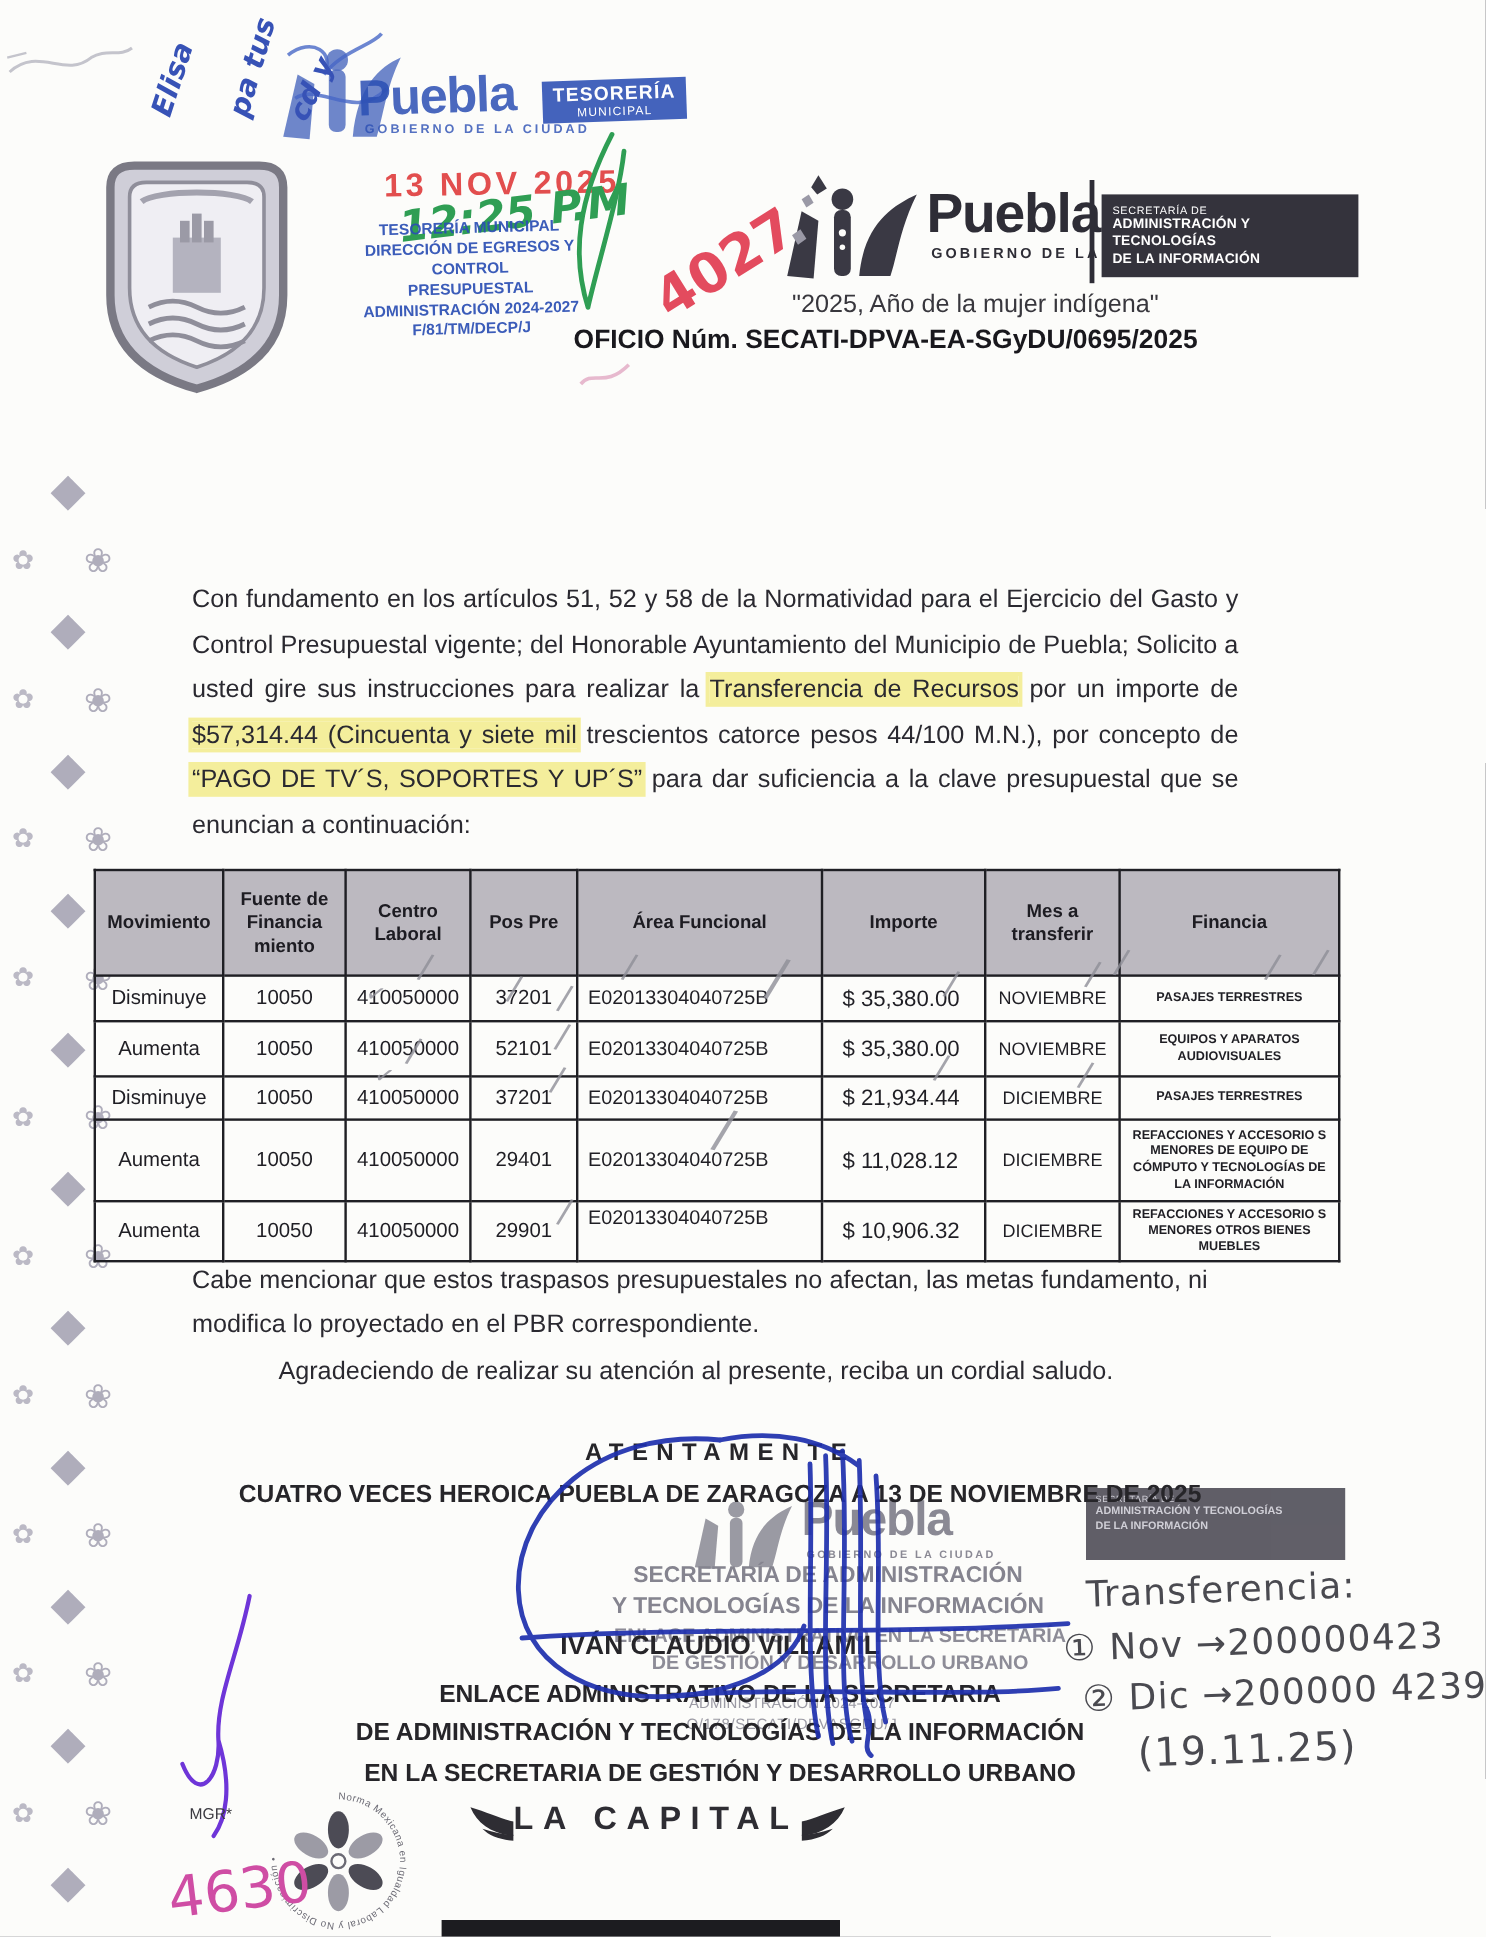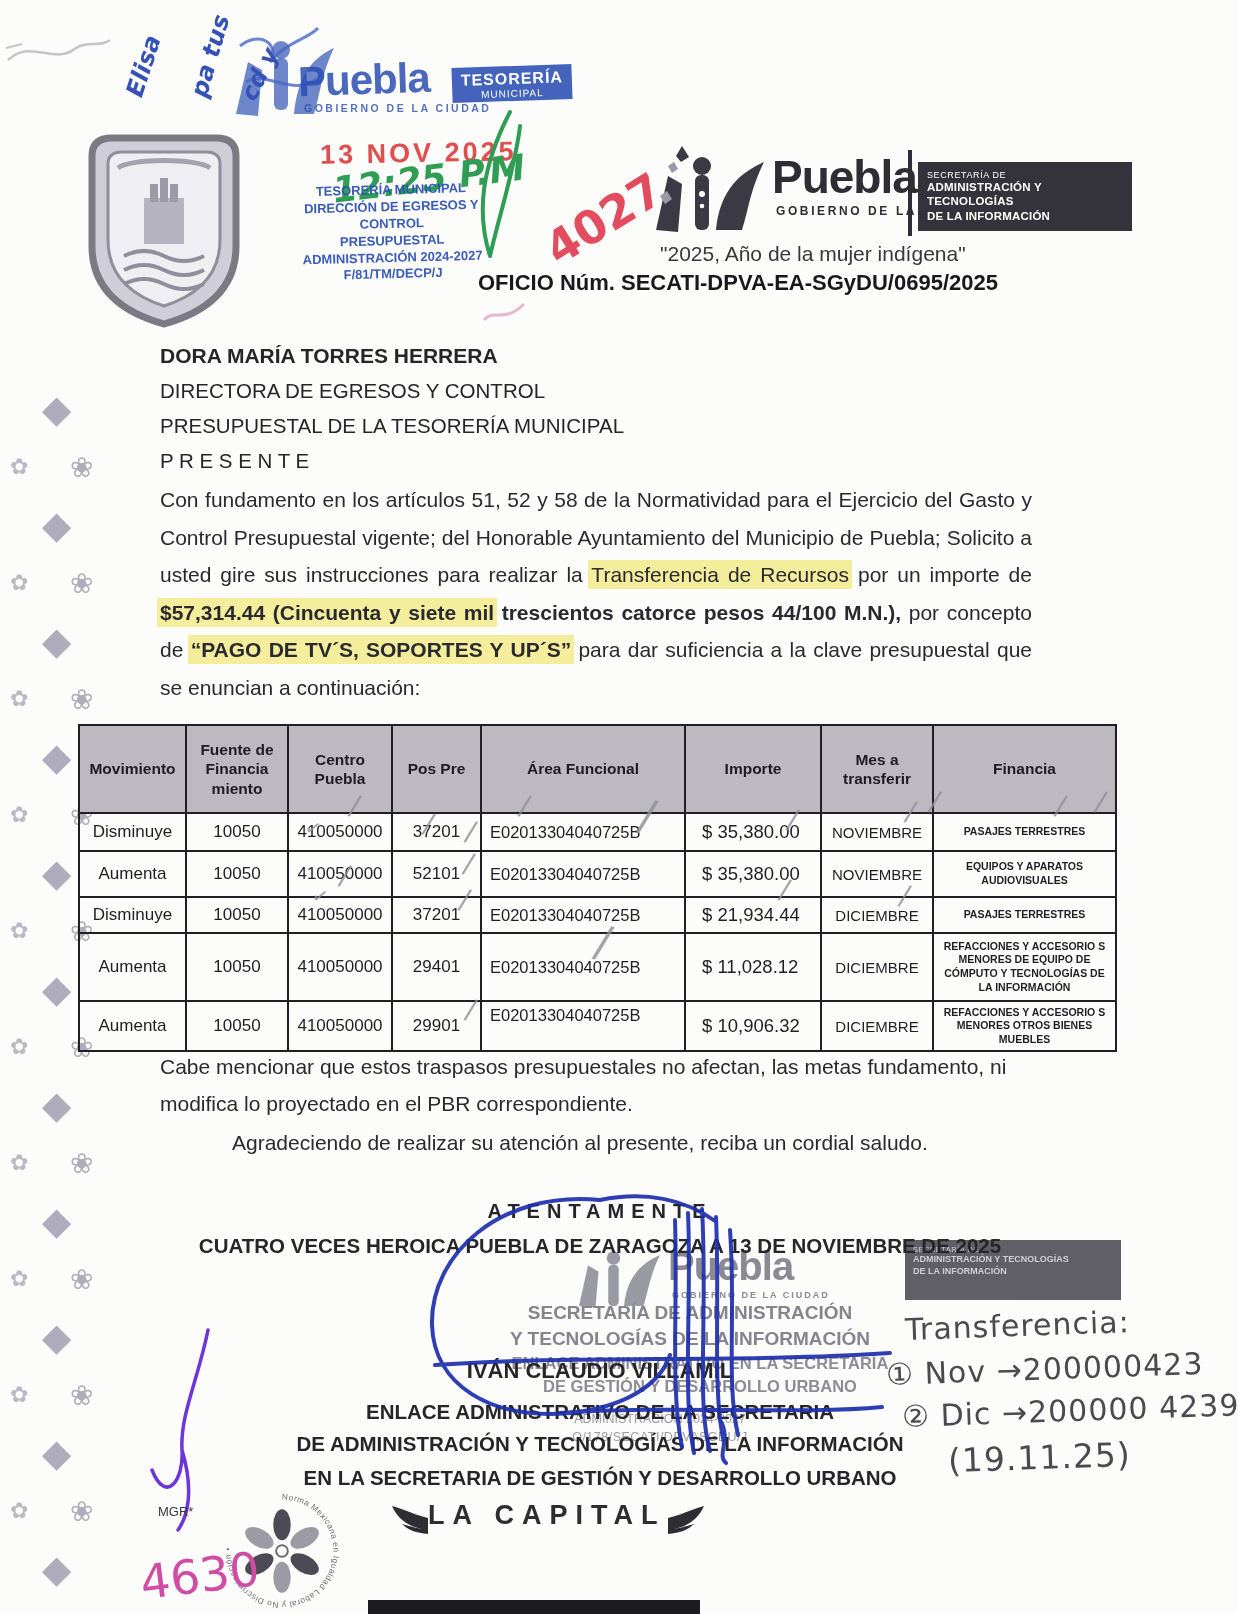--- a/index.html
+++ b/index.html
@@ -1,20 +1,20 @@
 <!DOCTYPE html>
 <html><head>
 <meta charset="utf-8">
 <style>
   html,body{margin:0;padding:0;background:#9a9aa0;}
   #page{position:relative;width:1238px;height:1614px;margin:0 auto;background:#fcfcfa;
         overflow:hidden;font-family:"Liberation Sans",sans-serif;color:#262529;}
   .abs{position:absolute;}
   .pre{white-space:pre-line;}
-  .bold{font-weight:bold;}
+  .bold{font-weight:normal;}
   .hl{background:#f4ee9c;box-shadow:0 0 0 3px #f4ee9c;}
 
   
   #left-pattern{left:8px;top:388px;width:112px;height:1226px;color:#a7a5b5;opacity:.9;}
   .pat-unit{position:relative;height:58px;}
   .pat-d{position:absolute;left:34px;top:2px;font-size:38px;line-height:1;}
   .pat-l{position:absolute;left:2px;top:10px;font-size:22px;line-height:1;opacity:.85;}
   .pat-f{position:absolute;left:62px;top:8px;font-size:28px;line-height:1;}
 
   
@@ -259,45 +259,39 @@
     <div class="l2 pre">ADMINISTRACIÓN Y TECNOLOGÍAS
 DE LA INFORMACIÓN</div>
   </div>
   <div id="quote" class="abs">"2025, Año de la mujer indígena"</div>
   <div id="oficio" class="abs">OFICIO Núm. SECATI-DPVA-EA-SGyDU/0695/2025</div>
 
   <svg class="abs" style="left:482px;top:300px;" width="44" height="30" viewBox="0 0 44 30">
     <path d="M2,20 C12,8 22,24 42,4" stroke="rgba(214,130,170,.55)" stroke-width="3" fill="none"></path>
   </svg>
 
-  <div id="addr" class="abs">
-    <div class="name">DORA MARÍA TORRES HERRERA</div>
-    <div class="pre">DIRECTORA DE EGRESOS Y CONTROL
-PRESUPUESTAL DE LA TESORERÍA MUNICIPAL</div>
-    <div>P R E S E N T E</div>
-  </div>
 
   <div id="para1" class="abs"><span>Con fundamento en los artículos 51, 52 y 58 de la Normatividad para el Ejercicio del Gasto y Control Presupuestal vigente; del Honorable Ayuntamiento del Municipio de Puebla; Solicito a usted gire sus instrucciones para realizar la </span><span class="hl">Transferencia de Recursos</span><span> por un importe de </span><span class="bold hl">$57,314.44 (Cincuenta y siete mil</span><span class="bold"> trescientos catorce pesos 44/100 M.N.),</span><span> por concepto de </span><span class="bold hl">“PAGO DE TV´S, SOPORTES Y UP´S”</span><span> para dar suficiencia a la clave presupuestal que se enuncian a continuación:</span></div>
 
   <table id="budget-table" class="abs">
     <colgroup>
       <col style="width:107px">
         <col style="width:102px">
         <col style="width:104px">
         <col style="width:89px">
       <col style="width:204px">
         <col style="width:136px">
         <col style="width:112px">
         <col style="width:183px">
     </colgroup>
     <thead>
         <tr>
           <th>Movimiento</th>
           <th>Fuente de Financia miento</th>
-          <th>Centro Puebla</th>
+          <th>Centro Laboral</th>
           <th>Pos Pre</th>
           <th>Área Funcional</th>
           <th>Importe</th>
           <th>Mes a transferir</th>
           <th>Financia</th>
         </tr>
       </thead>
     <tbody>
         <tr>
           <td>Disminuye</td>

